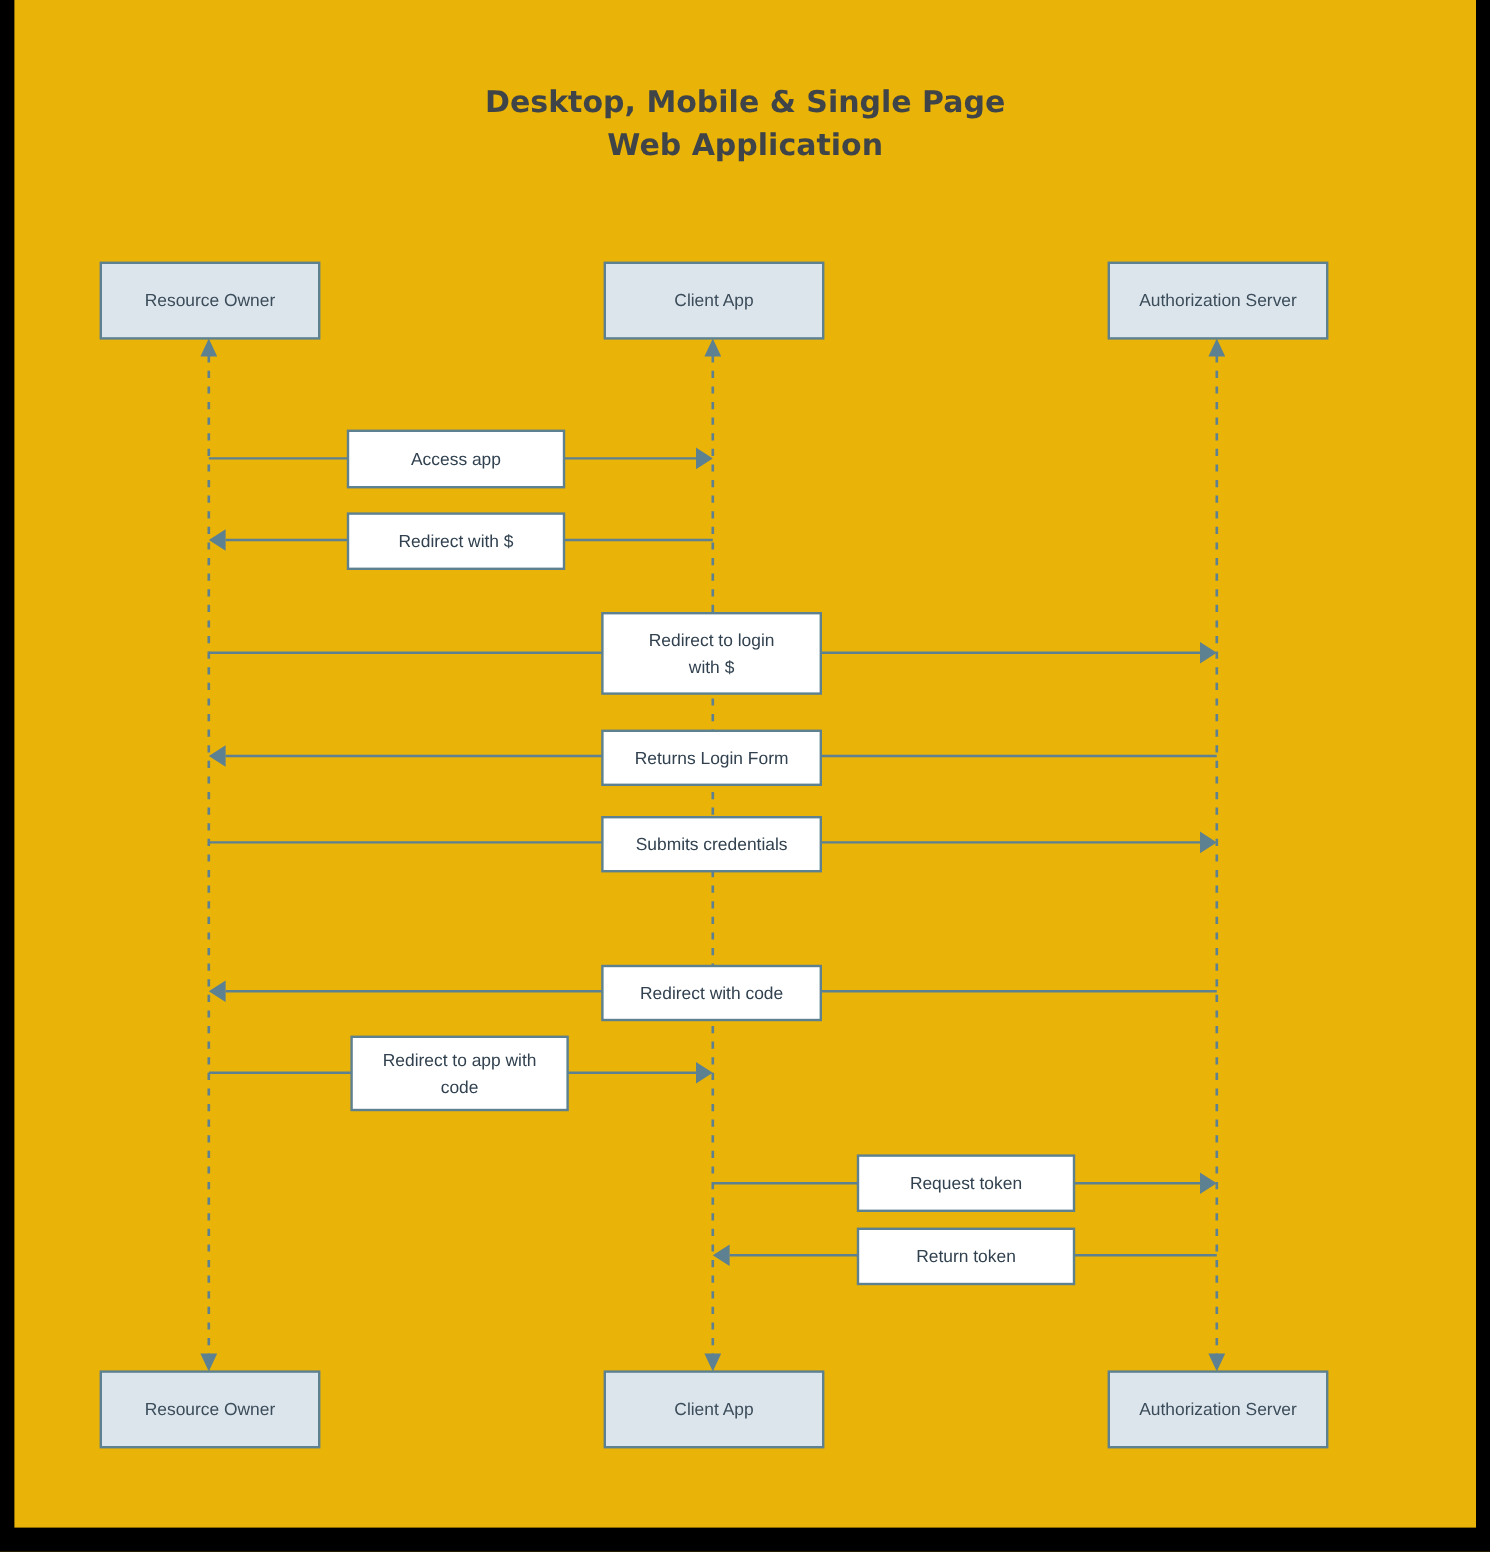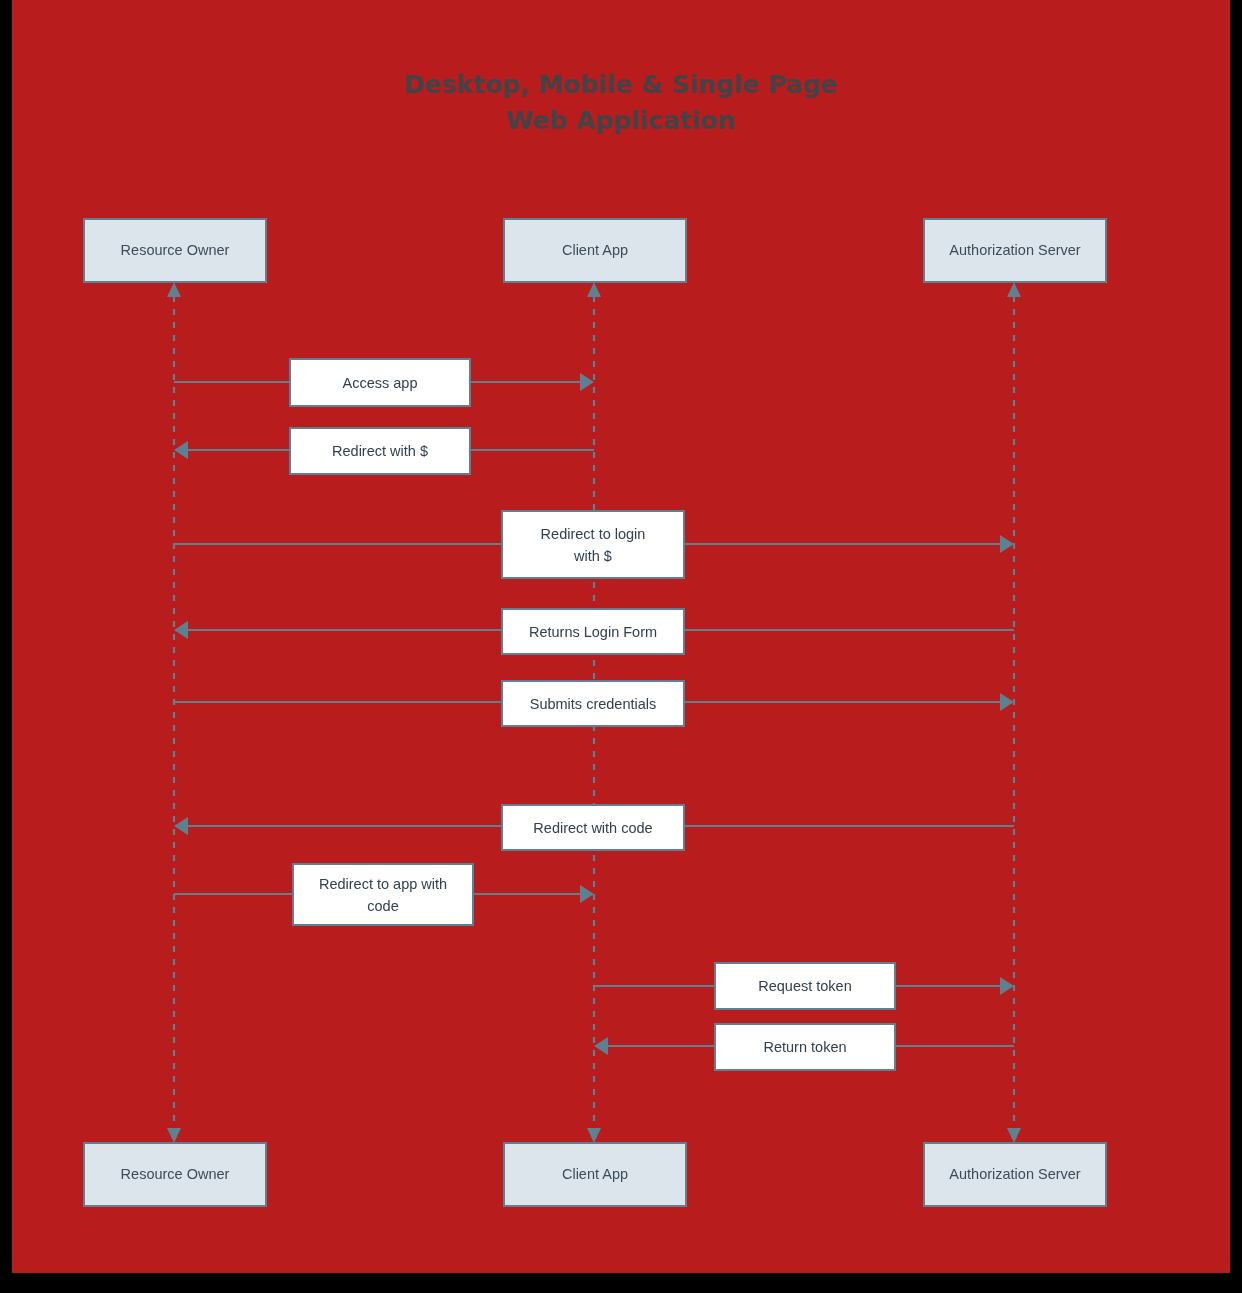--- a/index.html
+++ b/index.html
@@ -12,21 +12,21 @@
     height: 1293px;
     overflow: hidden;
     font-family: "Liberation Sans", sans-serif;
   }
   #canvas-frame {
     position: absolute;
     left: 12px;
     top: 0px;
     width: 1218px;
     height: 1273px;
-    background: #b91c1c;
+    background: #eab308;
     overflow: hidden;
   }
   #diagram-svg {
     position: absolute;
     left: 0;
     top: 0;
     display: block;
   }
   .diagram-title {
     font-family: "DejaVu Sans", sans-serif;

